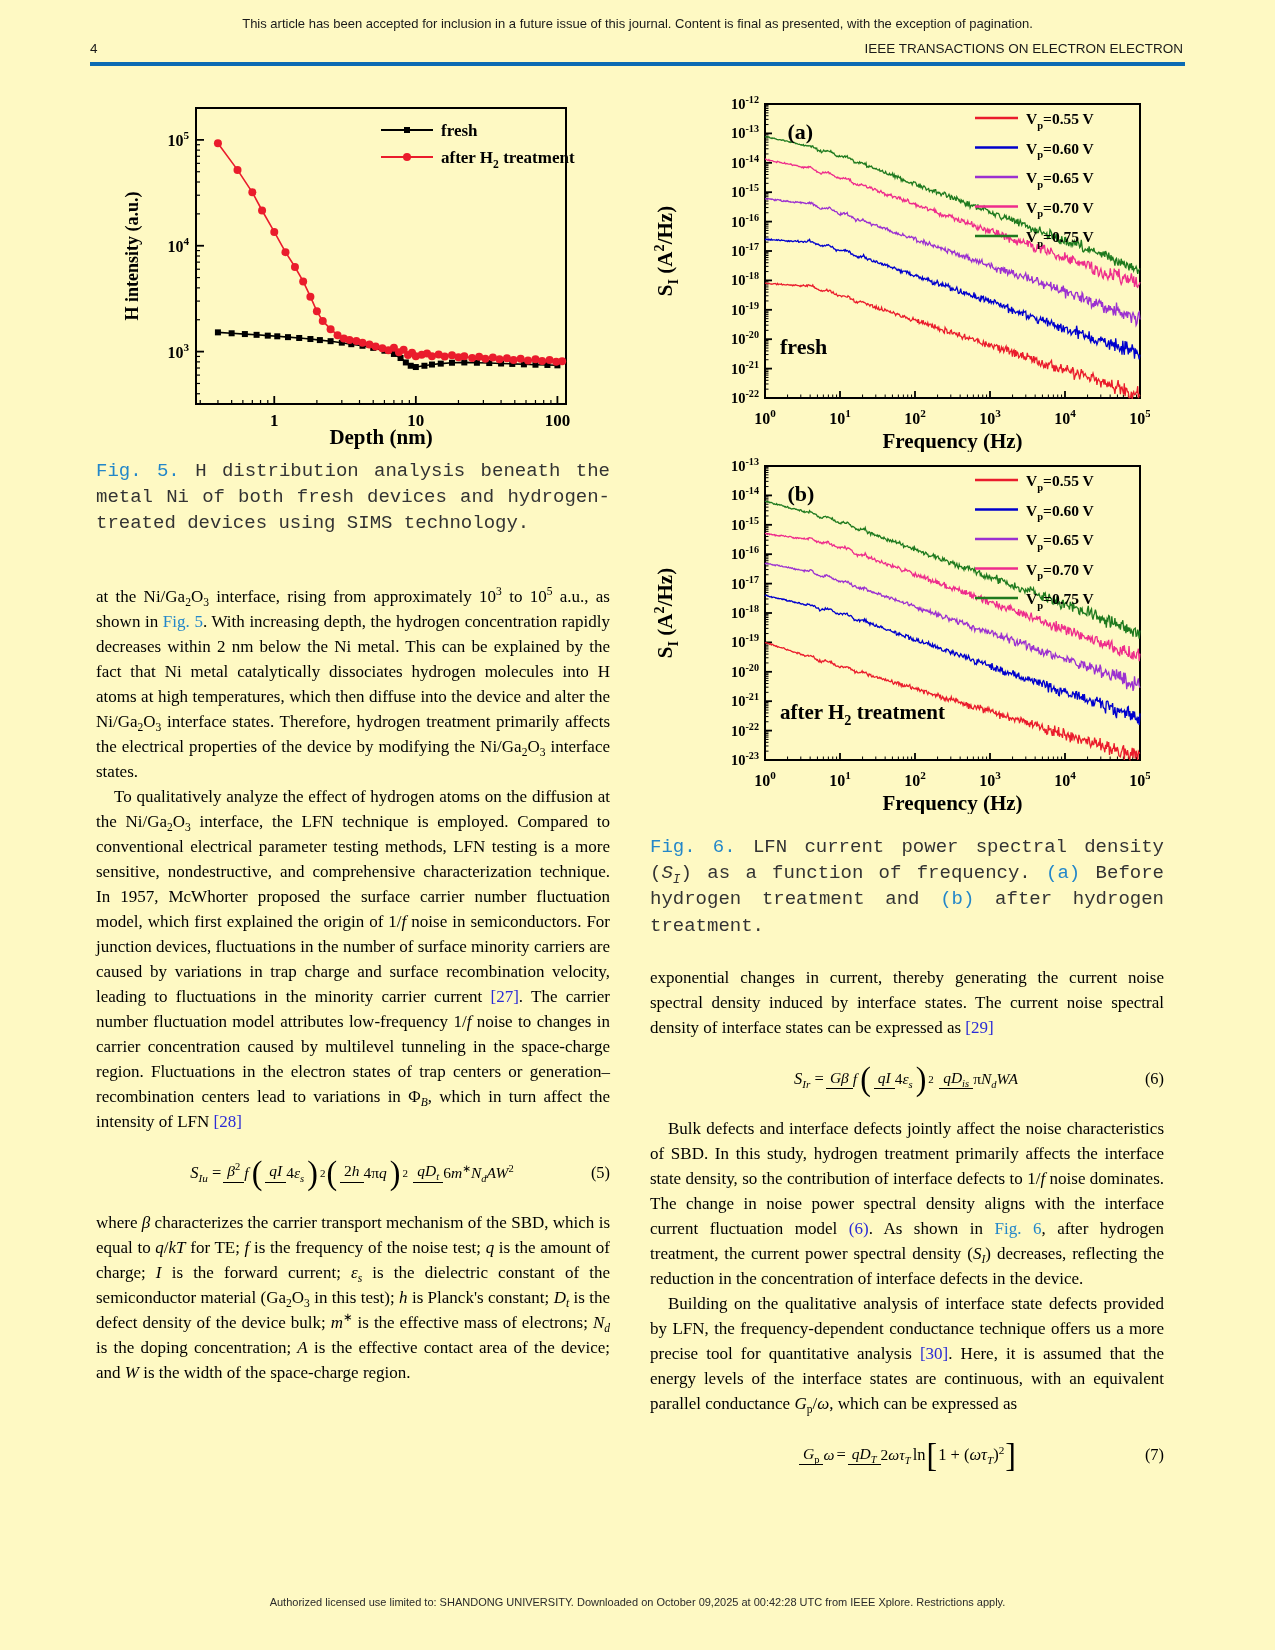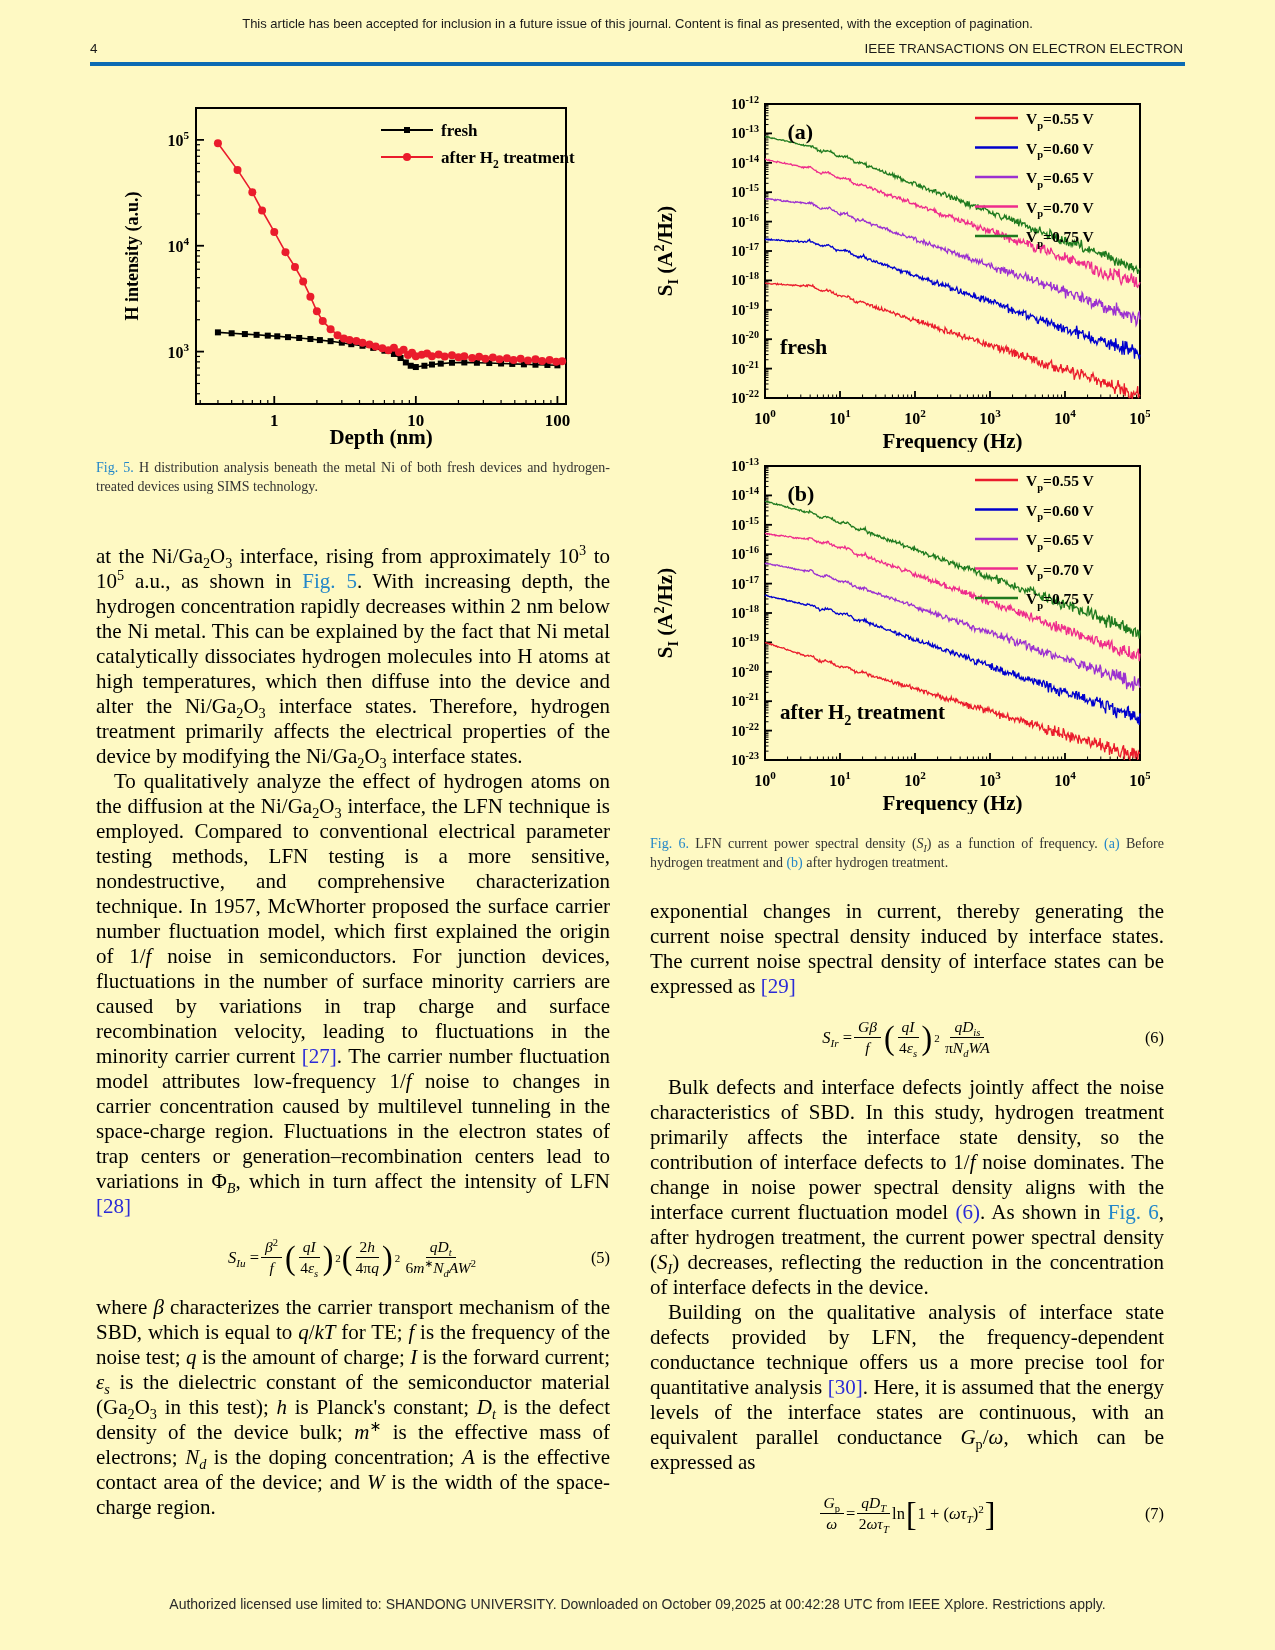--- a/index.html
+++ b/index.html
@@ -7,40 +7,40 @@
         font-family:"Liberation Serif",serif;color:#000;}
   .hdr-notice{position:absolute;top:16px;left:0;right:0;text-align:center;
         font-family:"Liberation Sans",sans-serif;font-size:13px;color:#1a1a1a;}
   .hdr-row{position:absolute;top:41px;left:90px;right:92px;display:flex;justify-content:space-between;
         font-family:"Liberation Sans",sans-serif;font-size:13.5px;color:#1a1a1a;}
   .hdr-rule{position:absolute;top:62px;left:90px;right:90px;height:3.5px;}
   .col{position:absolute;width:514px;}
   #col-left{left:96px;top:92px;}
   #col-right{left:650px;top:92px;}
   .figsvg{display:block;}
-  .caption{font-family:Liberation Serif, serif;font-size:14px;line-height:1.38;color:#333;
+  .caption{font-family:Liberation Mono, monospace;font-size:19px;line-height:1.38;color:#333;
         text-align:justify;margin-top:6px;}
   .cap-label{color:#2387c9;}
   .lnk-fig{color:#2387c9;}
   .lnk-ref{color:#2b2bd7;font-family:Liberation Serif, serif;}
-  .bodytext p{margin:0;text-align:justify;font-size:21px;line-height:25px;}
+  .bodytext p{margin:0;text-align:justify;font-size:17px;line-height:25px;}
   .bodytext p.ind{text-indent:18px;}
   sup,sub{font-size:68%;line-height:0;}
   .eqrow{position:relative;margin:15px 0 13px 0;display:flex;justify-content:center;align-items:center;
         min-height:48px;padding:0 34px;}
   .eqbody{display:inline-flex;align-items:center;font-size:16.5px;}
-  .frac{display:inline-flex;flex-direction:column;vertical-align:middle;text-align:center;margin:0 2px;
+  .frac{display:inline-flex;flex-direction:row;vertical-align:middle;text-align:center;margin:0 2px;
         font-size:15.5px;line-height:1.2;align-items:center;}
   .fnum{border-bottom:1.3px solid #000;padding:0 4px 1px 4px;}
   .fden{padding-top:1px;}
   .par{font-size:32px;font-weight:400;line-height:0.9;display:inline-block;transform:scaleY(1.08);margin:0 1px;}
   .psup{font-size:11px;vertical-align:18px;margin-left:1px;}
   .eqnum{position:absolute;right:0;top:50%;transform:translateY(-50%);font-size:16.4px;}
   #footer{position:absolute;top:1596px;left:0;right:0;text-align:center;
-        font-family:"Liberation Sans",sans-serif;font-size:14px;color:#2a2a2a;}
+        font-family:"Liberation Sans",sans-serif;font-size:11px;color:#2a2a2a;}
 </style>
 </head>
 <body>
 
 <div id="page">
 
   <div class="hdr-notice">This article has been accepted for inclusion in a future issue of this journal. Content is final as presented, with the exception of pagination.</div>
   <div class="hdr-row">
     <span>4</span>
     <span>IEEE TRANSACTIONS ON ELECTRON ELECTRON</span>

